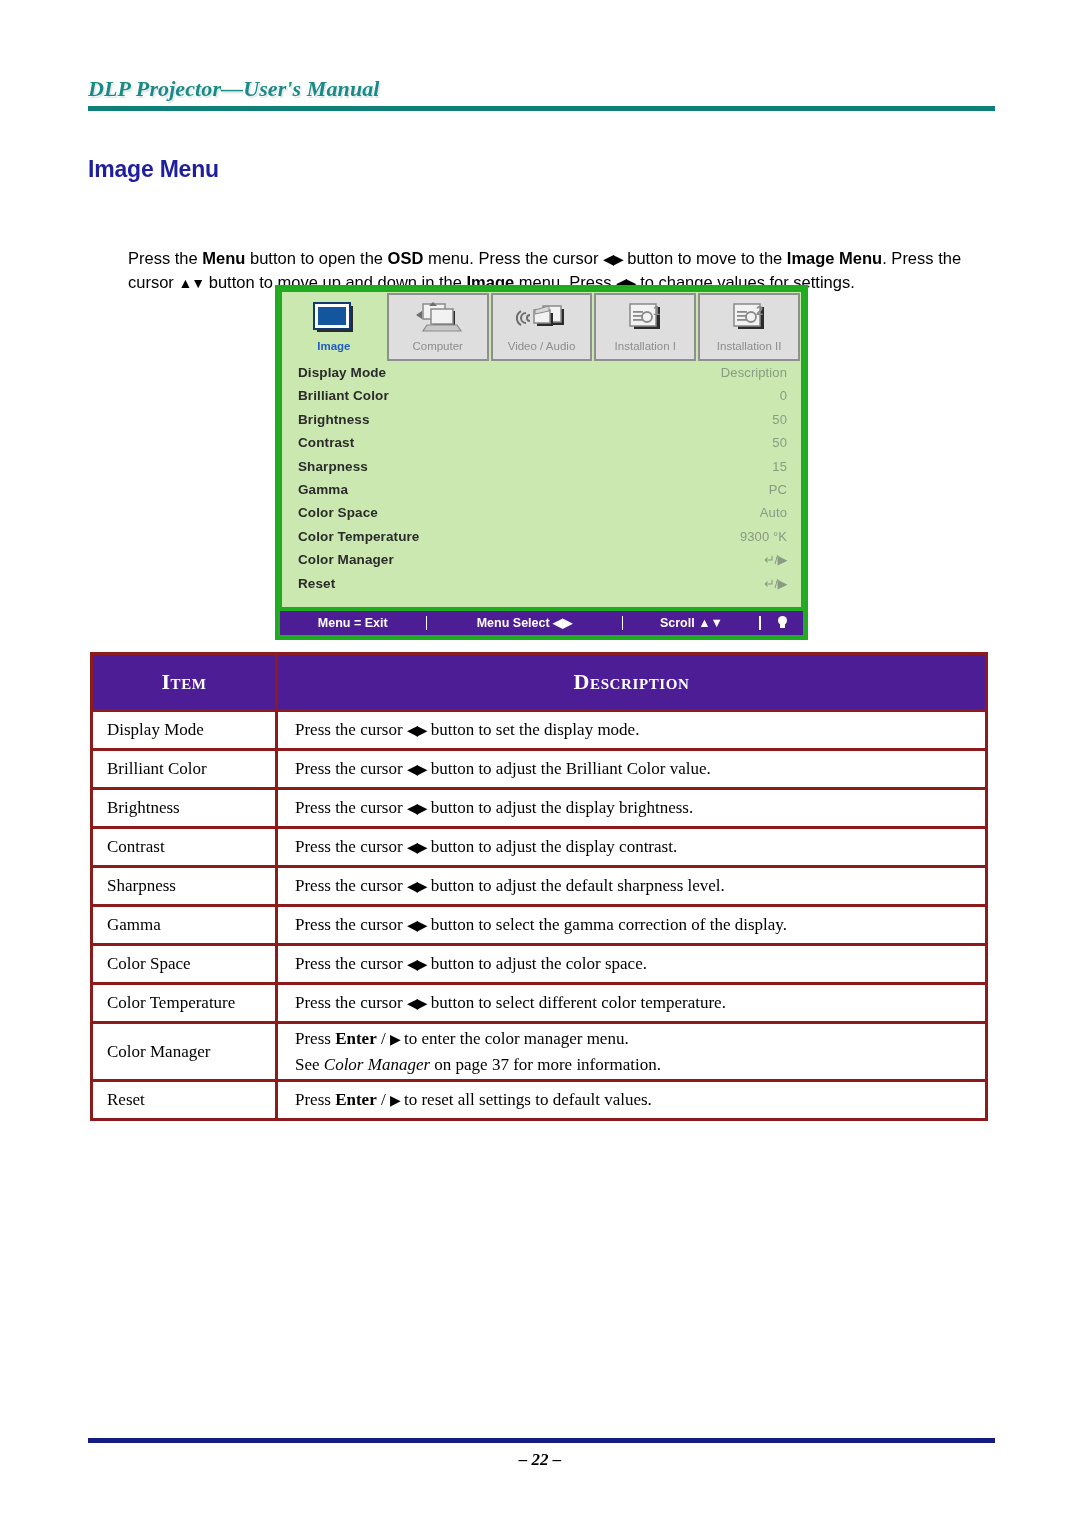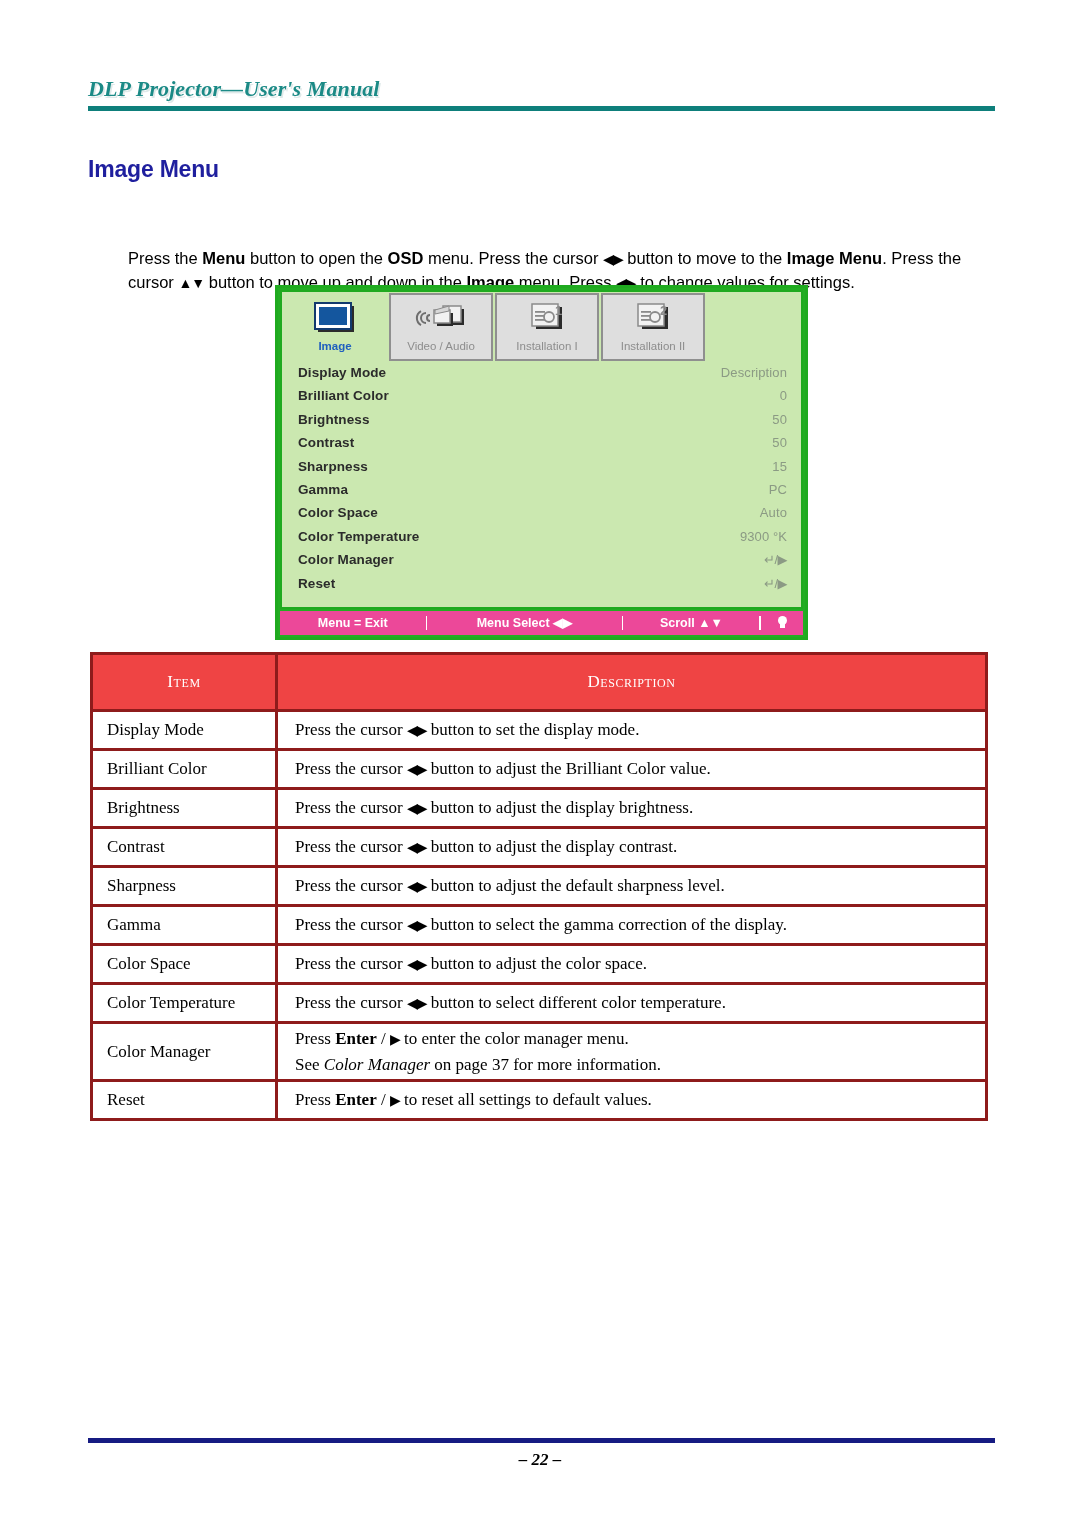--- a/index.html
+++ b/index.html
@@ -147,21 +147,21 @@
     letter-spacing: 0.1px;
   }
   .osd-row .val.glyph {
     font-size: 13px;
     letter-spacing: -0.5px;
   }
 
   .osd-status {
     display: flex;
     align-items: center;
-    background: #ec4899;
+    background: #4c1d95;
     height: 24px;
     margin: 2px 0 0 0;
     font-family: "Liberation Sans", sans-serif;
     font-size: 12.5px;
     font-weight: bold;
     color: #ffffff;
   }
   .osd-status .seg {
     display: flex;
     align-items: center;
@@ -204,26 +204,26 @@
     top: 652px;
     width: 898px;
     border-collapse: collapse;
     table-layout: fixed;
   }
   .spec-table th, .spec-table td {
     border: 3px solid #8e1b1b;
     padding: 0;
   }
   .spec-table th {
-    background: #ef4444;
+    background: #4c1d95;
     color: #ffffff;
     height: 54px;
     font-family: "Liberation Serif", serif;
-    font-weight: normal;
-    font-size: 17px;
+    font-weight: bold;
+    font-size: 22px;
     font-variant: small-caps;
     letter-spacing: 0.6px;
   }
   .col-item { width: 182px; }
   .spec-table td {
     font-family: "Liberation Serif", serif;
     font-size: 17px;
     color: #000000;
     height: 32px;
     padding: 2px 0;
@@ -281,20 +281,33 @@
         <div class="tab-icon">
           <svg width="46" height="36" viewBox="0 0 46 36">
             <rect x="6" y="5" width="36" height="26" fill="#2b2b2b"></rect>
             <rect x="3" y="2" width="36" height="26" fill="#ffffff" stroke="#123a6e" stroke-width="2"></rect>
             <rect x="7" y="6" width="28" height="18" fill="#14569e"></rect>
           </svg>
         </div>
         <div class="tab-label">Image</div>
       </div>
 
+      <div class="osd-tab">
+        <div class="tab-icon">
+          <svg width="50" height="36" viewBox="0 0 50 36">
+            <rect x="10" y="3" width="22" height="15" fill="#f2f2f2" stroke="#8a8a8a" stroke-width="1.5"></rect>
+            <polygon points="20,1 24,5 16,5" fill="#6e6e6e"></polygon>
+            <rect x="20" y="10" width="22" height="15" fill="#2b2b2b"></rect>
+            <rect x="18" y="8" width="22" height="15" fill="#f2f2f2" stroke="#8a8a8a" stroke-width="1.5"></rect>
+            <polygon points="14,24 44,24 48,30 10,30" fill="#c8c8c8" stroke="#8a8a8a" stroke-width="1.2"></polygon>
+            <polygon points="9,10 3,14 9,18" fill="#6e6e6e"></polygon>
+          </svg>
+        </div>
+        <div class="tab-label">Computer</div>
+      </div>
 
       <div class="osd-tab">
         <div class="tab-icon">
           <svg width="52" height="36" viewBox="0 0 52 36">
             <path d="M6 10 A8 8 0 0 0 6 24" fill="none" stroke="#6e6e6e" stroke-width="2"></path>
             <path d="M11 12 A5 5 0 0 0 11 22" fill="none" stroke="#6e6e6e" stroke-width="2"></path>
             <path d="M15 14 A3 3 0 0 0 15 20" fill="none" stroke="#6e6e6e" stroke-width="2"></path>
             <rect x="31" y="8" width="18" height="16" fill="#2b2b2b"></rect>
             <rect x="28" y="5" width="18" height="16" fill="#f2f2f2" stroke="#8a8a8a" stroke-width="1.5"></rect>
             <rect x="22" y="12" width="16" height="13" fill="#2b2b2b"></rect>

